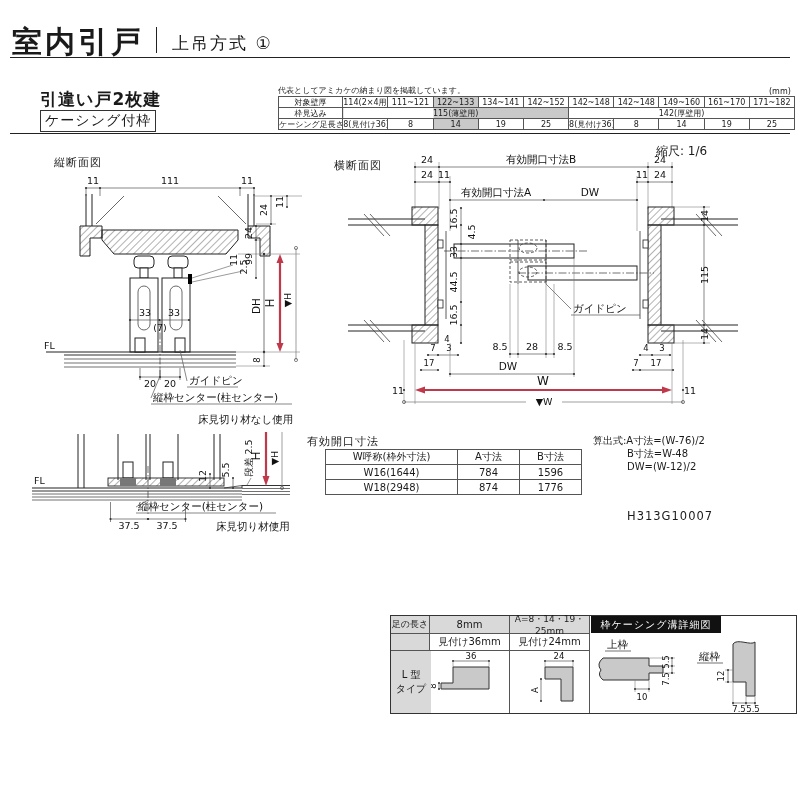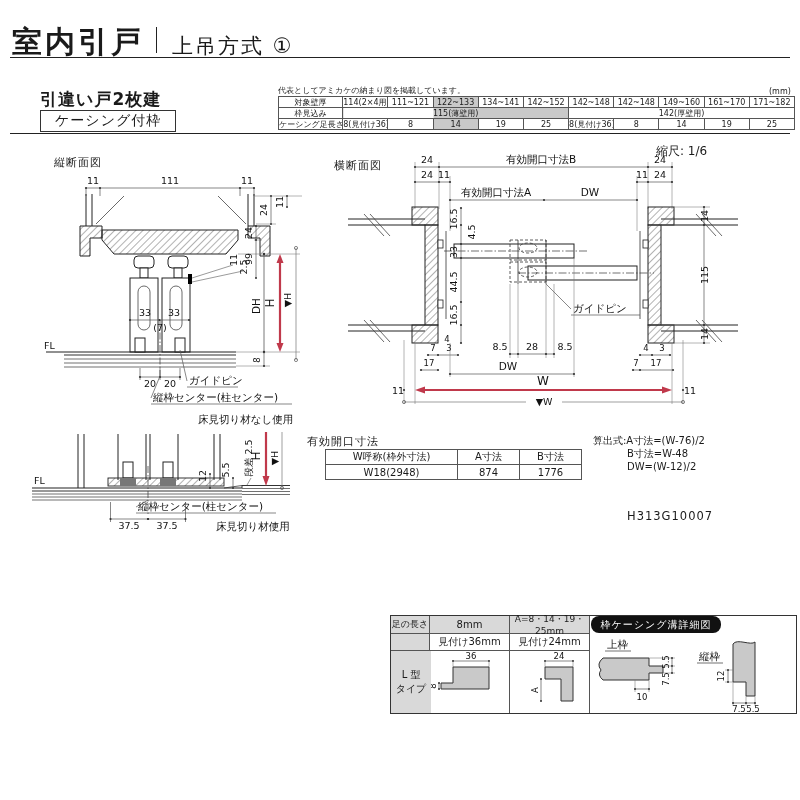--- a/index.html
+++ b/index.html
@@ -2,44 +2,44 @@
 <html><head>
 <meta charset="utf-8">
 <style>
   html,body{margin:0;padding:0;}
   body{width:800px;height:800px;background:#fff;position:relative;overflow:hidden;
        font-family:"DejaVu Sans","Liberation Sans",sans-serif;color:#1a1a1a;}
   .abs{position:absolute;}
   .rule{position:absolute;height:1px;background:#222;}
   .vline{position:absolute;width:1px;background:#222;}
   .title{font-size:30px;font-weight:bold;letter-spacing:3px;}
-  .subtitle{font-size:21px;letter-spacing:2px;text-align:center;}
+  .subtitle{font-size:17px;letter-spacing:2px;text-align:center;}
   .prodname{font-size:17px;font-weight:bold;letter-spacing:1px;}
-  .framebox{font-size:14px;border:1.5px solid #333;padding:1px 14px;letter-spacing:1px;}
+  .framebox{font-size:14px;border:1.5px solid #333;padding:1px 4px;letter-spacing:1px;}
   .note{font-size:8px;color:#222;}
   table.spec{border-collapse:collapse;table-layout:fixed;width:517px;}
   table.spec td{border:1px solid #555;font-size:8px;line-height:9px;height:10px;
                 text-align:center;padding:0;white-space:nowrap;overflow:hidden;}
   .sh{background:#c9c9c9;}
   .sh-part{background:linear-gradient(90deg,#fff 0,#fff 40%,#c9c9c9 40%,#c9c9c9 100%);}
   .sect{font-size:11px;letter-spacing:1px;}
   .scale{font-size:12px;}
   table.open{border-collapse:collapse;table-layout:fixed;width:256px;}
   table.open td{border:1px solid #555;font-size:10px;height:14px;text-align:center;padding:0;}
   .formulas{font-size:10px;line-height:13px;white-space:nowrap;}
   .docnum{font-size:11.5px;letter-spacing:1px;}
   svg text{font-family:"DejaVu Sans","Liberation Sans",sans-serif;fill:#111;font-size:9.5px;}
   svg .t10{font-size:10.5px;}
   svg .t12{font-size:12px;}
   svg .t8{font-size:8.5px;}
   
   .legwrap{position:absolute;left:390px;top:615px;width:405px;height:97px;border:1px solid #333;font-size:10px;}
   .legwrap .cell{position:absolute;display:flex;align-items:center;justify-content:center;text-align:center;}
   .legline{position:absolute;background:#555;}
-  .blackhdr{position:absolute;background:#111;color:#fff;font-size:10px;display:flex;align-items:center;justify-content:center;letter-spacing:1px;border-radius:8px;}
+  .blackhdr{position:absolute;background:#111;color:#fff;font-size:10px;display:flex;align-items:center;justify-content:center;letter-spacing:1px;}
 </style>
 </head>
 <body>
 
 <div class="abs title" style="left:12px;top:22px;">室内引戸</div>
 <div class="vline" style="left:156px;top:27px;height:26px;"></div>
 <div class="abs subtitle" style="left:172px;top:32px;">上吊方式 ①</div>
 <div class="rule" style="left:10px;top:57px;width:780px;"></div>
 
 <div class="abs prodname" style="left:40px;top:88px;">引違い戸2枚建</div>
@@ -544,20 +544,25 @@
         <col style="width:62px">
         <col style="width:62px">
       </colgroup>
     <tbody>
         <tr>
       <td>W呼称(枠外寸法)</td>
       <td>A寸法</td>
       <td>B寸法</td>
     </tr>
     <tr>
+      <td>W16(1644)</td>
+      <td>784</td>
+      <td>1596</td>
+    </tr>
+    <tr>
       <td>W18(2948)</td>
       <td>874</td>
       <td>1776</td>
     </tr>
   </tbody>
     </table>
 </div>
 
 <div class="abs formulas" style="left:593px;top:434px;">
   <div>算出式:A寸法=(W-76)/2</div>

